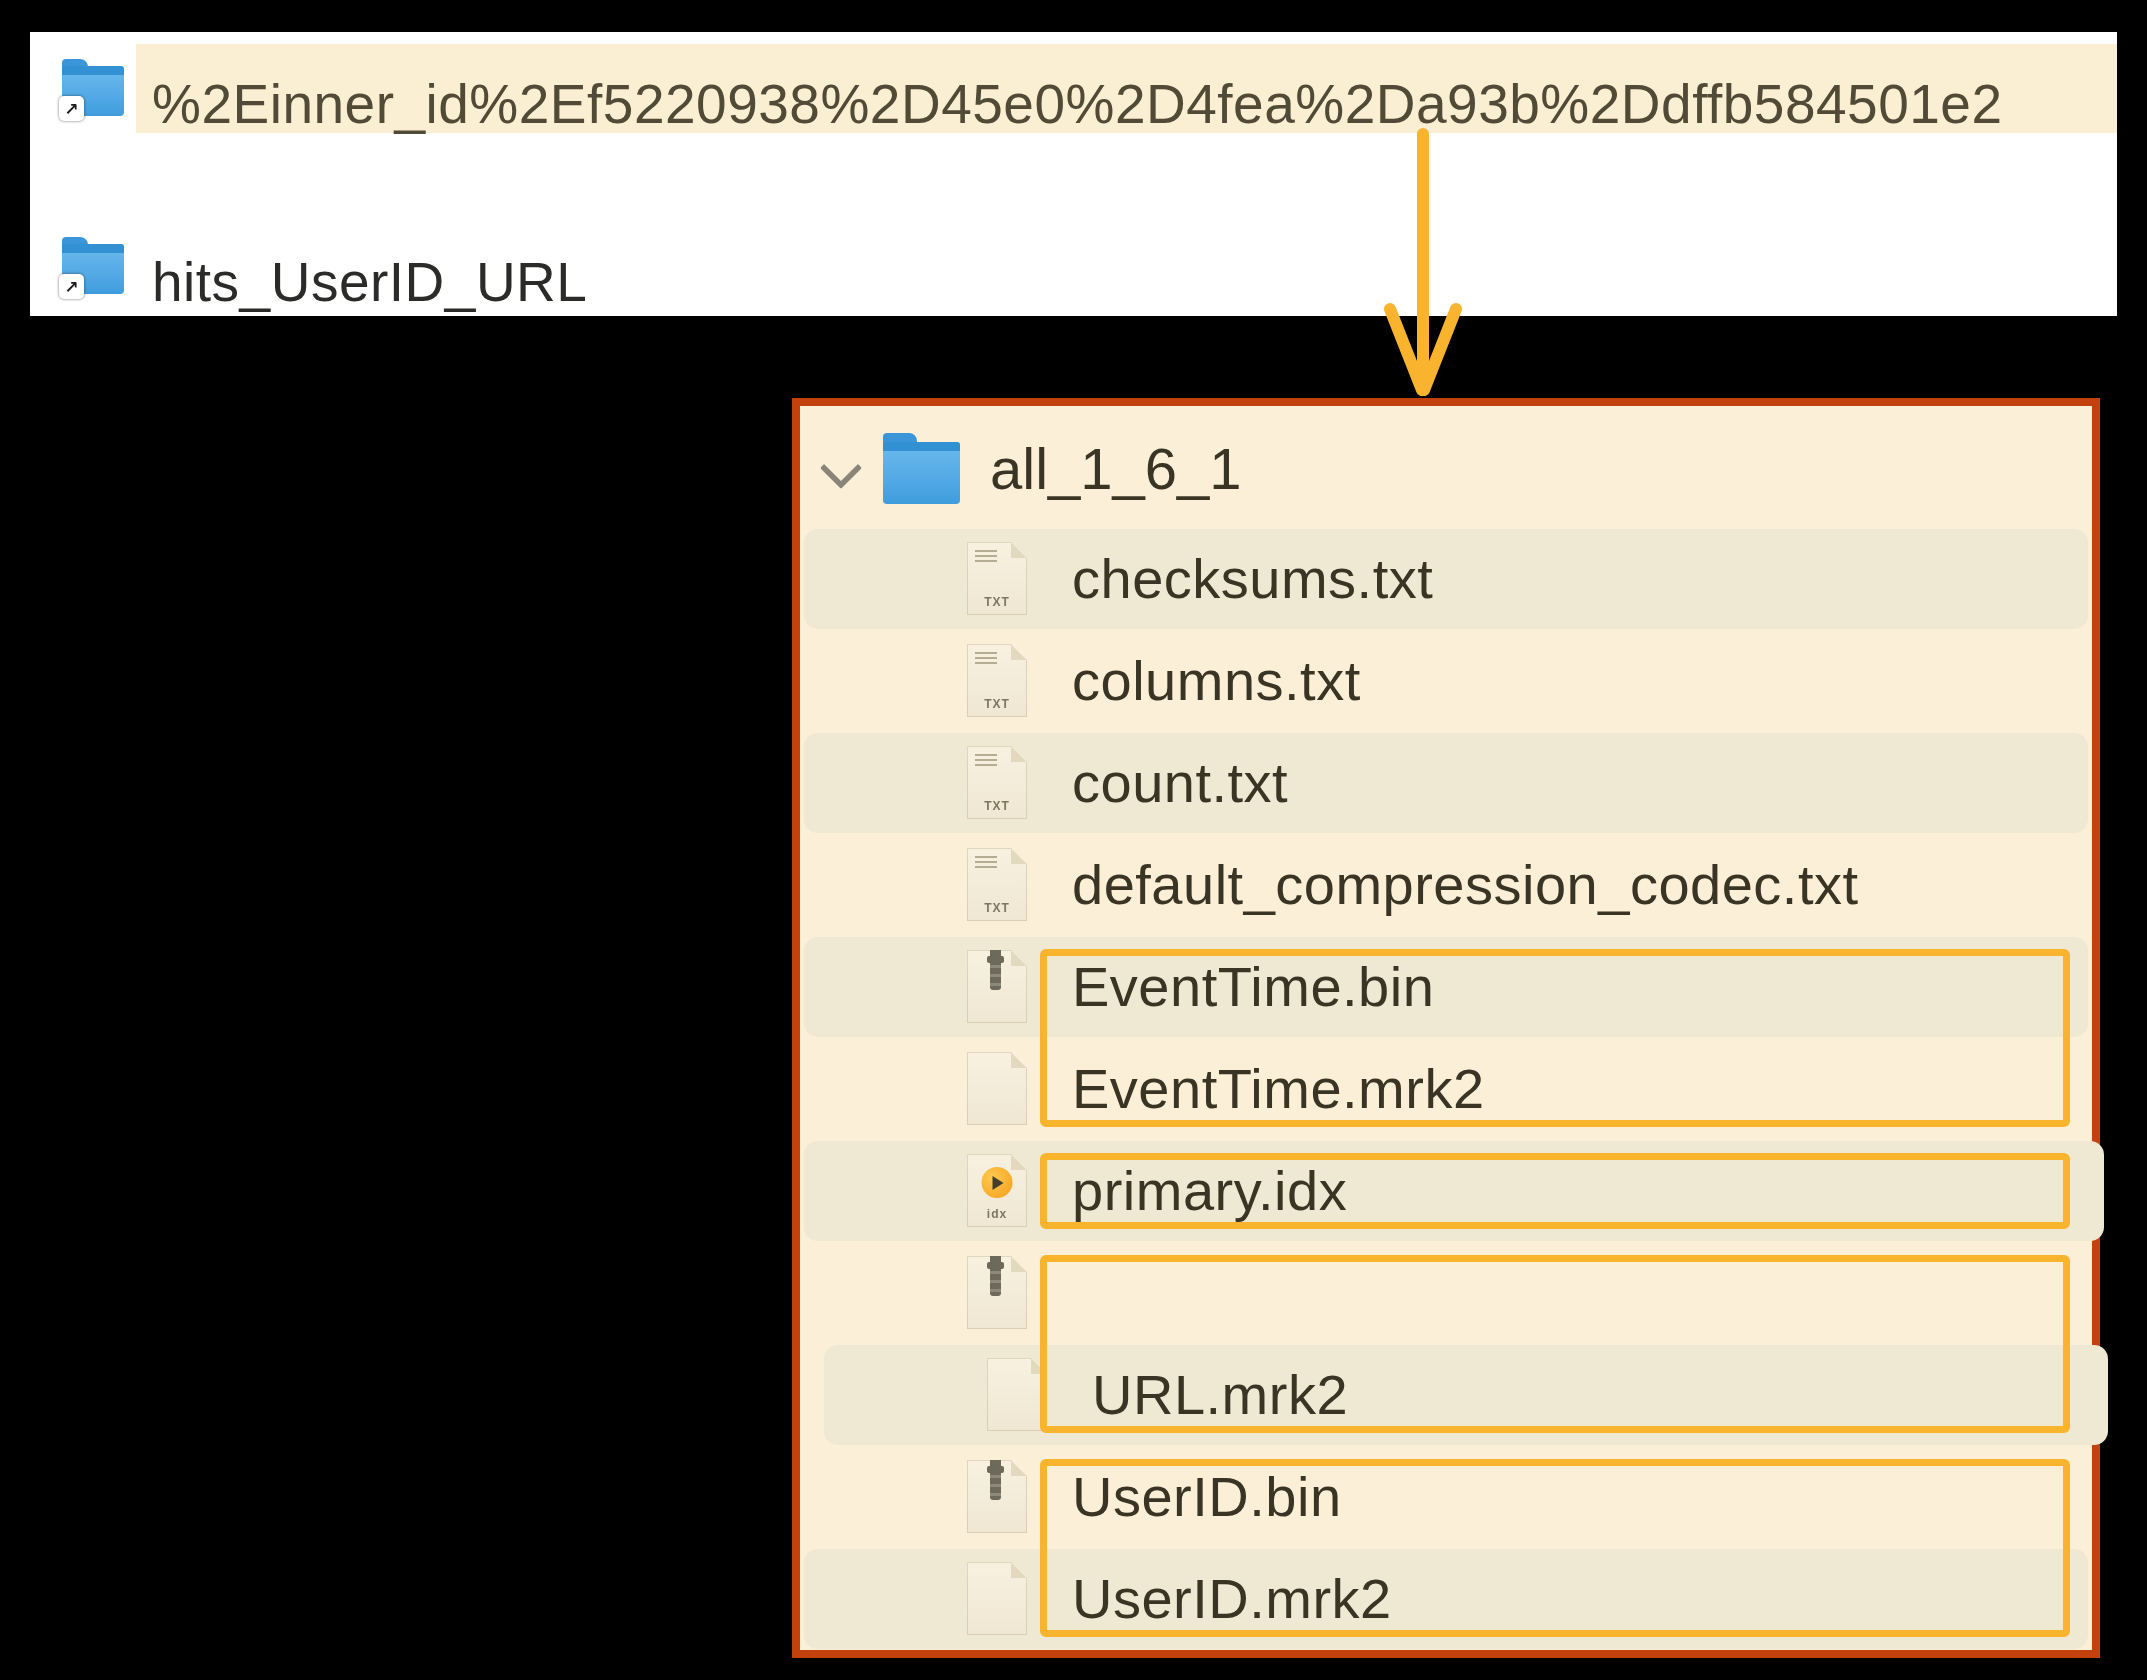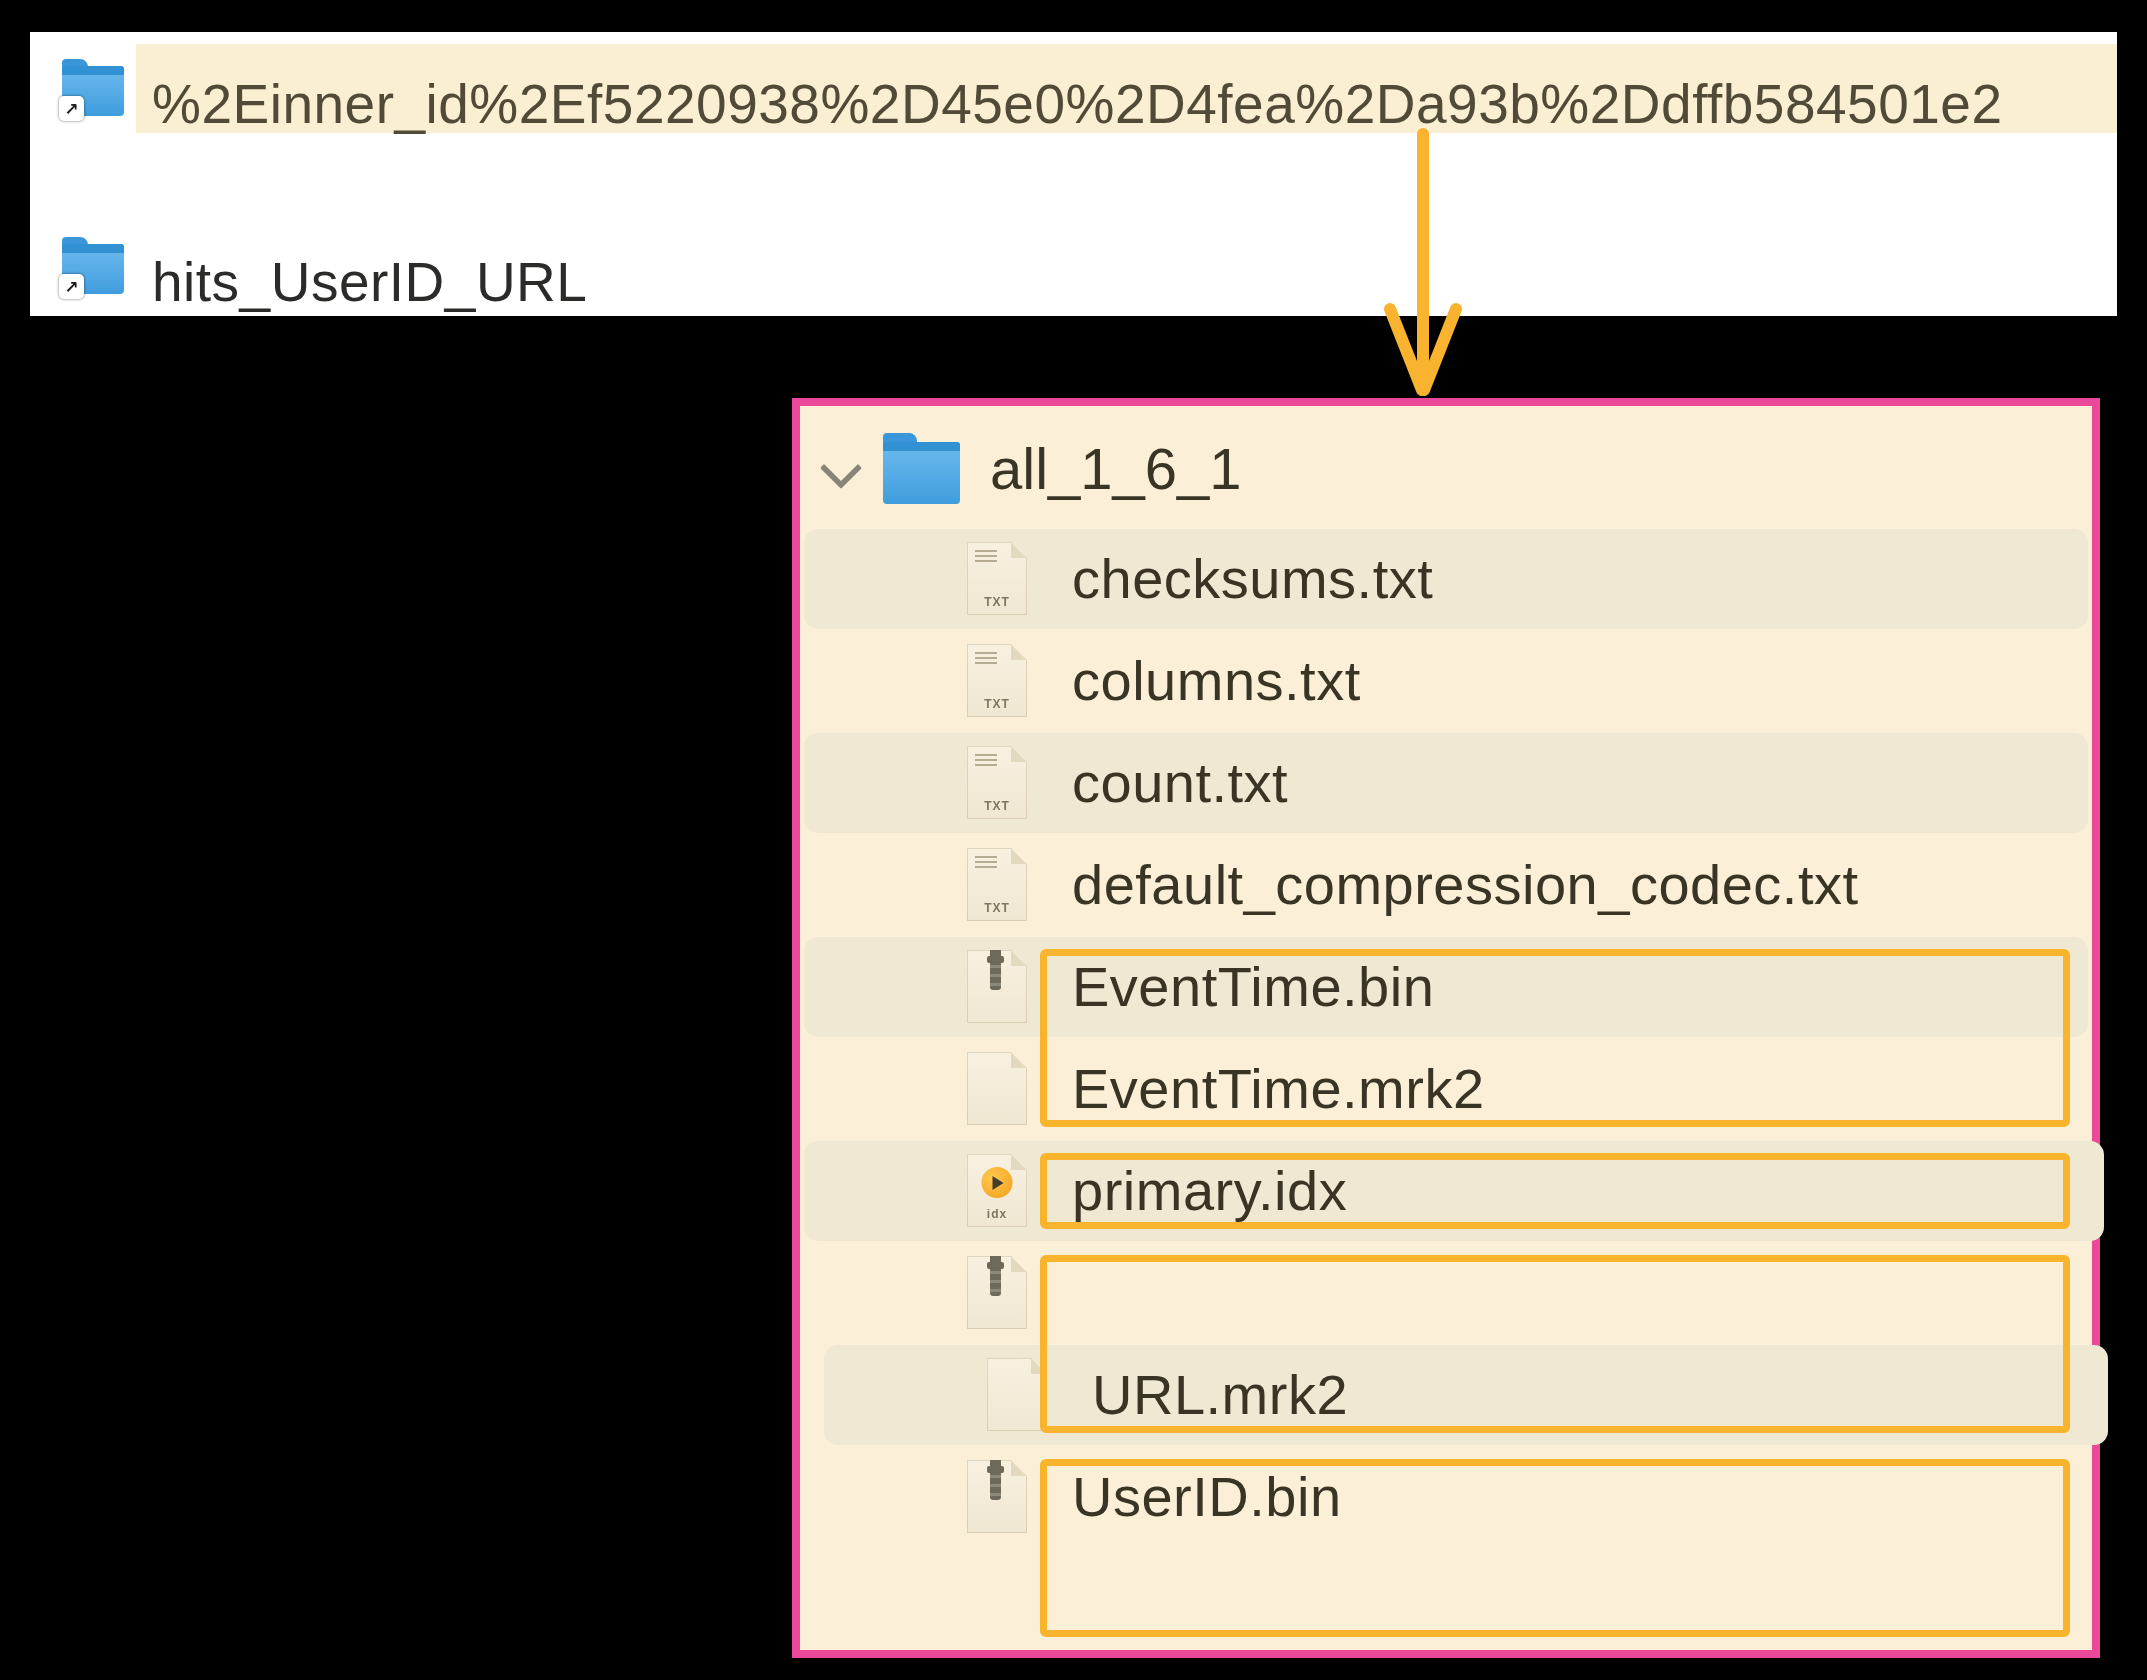--- a/index.html
+++ b/index.html
@@ -26,21 +26,21 @@
         border-radius:5px;box-shadow:0 0 3px rgba(0,0,0,.55);display:flex;align-items:center;
         justify-content:center;z-index:4;font-family:"DejaVu Sans", sans-serif;}
   .alias::before{content:"↗";font-size:17px;font-weight:700;color:#1c1c1c;}
 
   
   .arrow-overlay{position:absolute;left:0;top:0;width:2147px;height:1680px;z-index:10;pointer-events:none;}
   .arrow-stroke{stroke:#F9B32E;stroke-width:12;stroke-linecap:round;fill:none;}
 
   
   .tree-panel{position:absolute;left:792px;top:398px;width:1308px;height:1260px;
-        box-sizing:border-box;border:8px solid #ec4899;background:#FBF0D7;}
+        box-sizing:border-box;border:8px solid #c2410c;background:#FBF0D7;}
   .tree-inner{position:relative;width:1292px;height:1244px;}
 
   .tree-root-row{position:absolute;left:0;top:4px;width:100%;height:118px;}
   .chev{position:absolute;left:18px;top:39px;width:44px;height:40px;}
   .chev::before{content:"";position:absolute;left:8px;top:4px;width:24px;height:24px;
         border-right:6px solid #8a8578;border-bottom:6px solid #8a8578;border-radius:2px;
         transform:rotate(45deg);}
   .folder-ico.big{left:83px;top:32px;width:77px;height:62px;}
   .folder-ico.big::before{width:34px;height:12px;top:-9px;}
   .rootlabel{position:absolute;left:190px;top:0;height:118px;line-height:118px;
@@ -166,20 +166,25 @@
           <div class="rowband"></div>
           <span class="doc"></span>
           <span class="dlabel">URL.mrk2</span>
         </div>
         <div class="file-row" style="top: 1040px;">
           <span class="doc">
             <i class="zip"></i>
           </span>
           <span class="dlabel">UserID.bin</span>
         </div>
+        <div class="file-row alt" style="top: 1142px;">
+          <div class="rowband"></div>
+          <span class="doc"></span>
+          <span class="dlabel">UserID.mrk2</span>
+        </div>
         <div class="hlbox" style="top: 543px; height: 178px; border-color: rgb(248, 180, 44);"></div>
         <div class="hlbox" style="top: 747px; height: 76px; border-color: rgb(248, 180, 44);"></div>
         <div class="hlbox" style="top: 849px; height: 178px; border-color: rgb(248, 180, 44);"></div>
         <div class="hlbox" style="top: 1053px; height: 178px; border-color: rgb(248, 180, 44);"></div>
       </div>
   </div>
 
 </div>
 
 </body></html>

